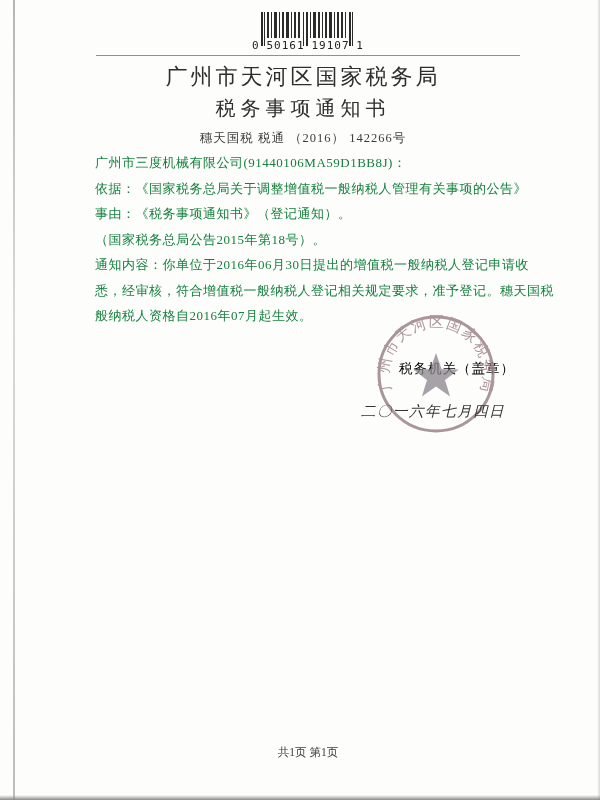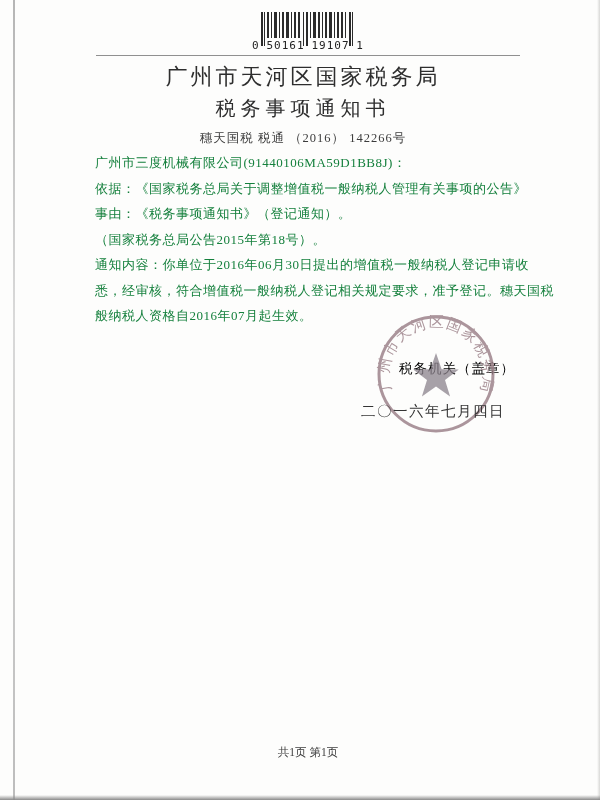--- a/index.html
+++ b/index.html
@@ -32,21 +32,21 @@
   .subtitle{top:95px;font-size:20px;letter-spacing:5px;font-weight:500;}
   .doc-no{top:130px;font-size:12.5px;letter-spacing:1px;color:#3b3b3b;}
 
   .body-block{position:absolute;left:95px;top:150px;width:440px;font-size:13px;color:#15803d;}
   .body-block .line{height:25.5px;line-height:25.5px;white-space:nowrap;letter-spacing:.5px;}
 
   .stamp-caption{position:absolute;left:399px;top:360px;font-size:13.5px;
     letter-spacing:1px;color:#000000;z-index:1;}
   .seal{position:absolute;left:361px;top:299px;width:150px;height:150px;z-index:2;opacity:.82;}
   .sign-date{position:absolute;left:361px;top:402px;font-size:14.5px;
-    letter-spacing:1.5px;color:#343434;z-index:3;}
+    letter-spacing:1.5px;color:#343434;z-index:3;font-style:italic;}
 
   .footer{position:absolute;left:0;top:745px;width:616px;text-align:center;
     font-size:11.5px;color:#3d3d3d;}
 </style>
 </head>
 <body>
 
 <div class="paper">
 
   <div class="scan-edge-left"></div>

